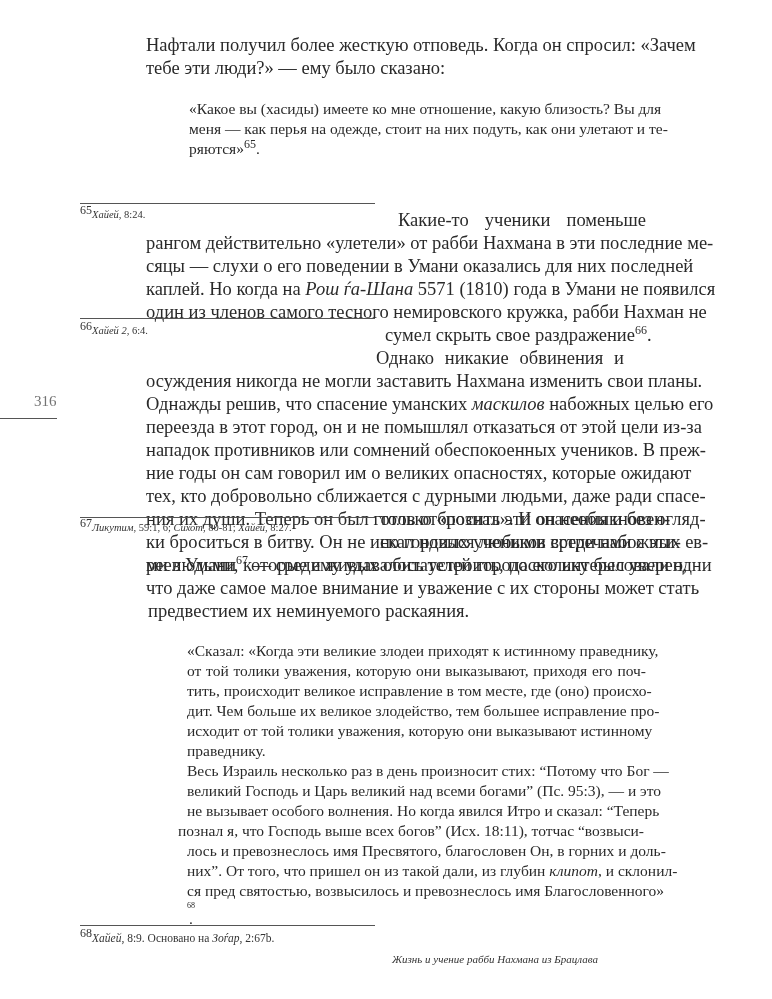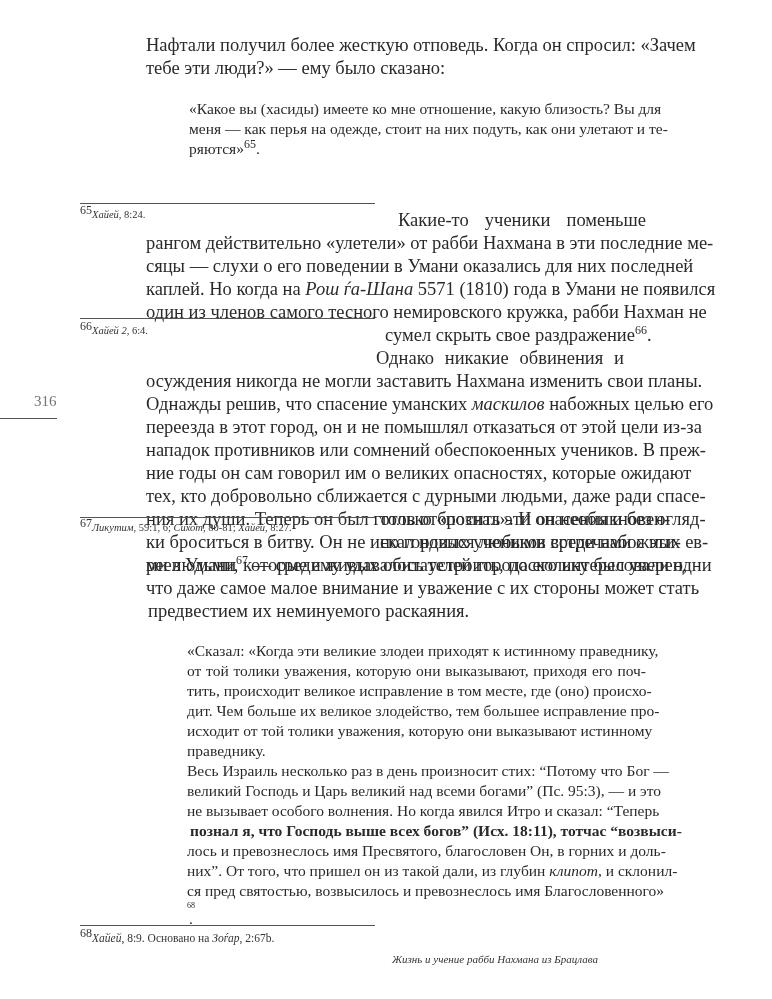--- a/index.html
+++ b/index.html
@@ -82,21 +82,21 @@
 <div class="quote">
   <div class="line just" style="left:187px;top:641px;width:459px;">«Сказал: «Когда эти великие злодеи приходят к истинному праведнику,</div>
   <div class="line just" style="left:187px;top:661px;width:459px;">от той толики уважения, которую они выказывают, приходя его поч-</div>
   <div class="line just" style="left:187px;top:681px;width:459px;">тить, происходит великое исправление в том месте, где (оно) происхо-</div>
   <div class="line just" style="left:187px;top:701px;width:459px;">дит. Чем больше их великое злодейство, тем большее исправление про-</div>
   <div class="line just" style="left:187px;top:721px;width:459px;">исходит от той толики уважения, которую они выказывают истинному</div>
   <div class="line" style="left:187px;top:741px;">праведнику.</div>
   <div class="line just" style="left:187px;top:761px;width:459px;">Весь Израиль несколько раз в день произносит стих: “Потому что Бог —</div>
   <div class="line just" style="left:187px;top:781px;width:459px;">великий Господь и Царь великий над всеми богами” (Пс. 95:3), — и это</div>
   <div class="line just" style="left:187px;top:801px;width:459px;">не вызывает особого волнения. Но когда явился Итро и сказал: “Теперь</div>
-  <div class="line just" style="left:190px;top:821px;width:459px;font-weight:bold;">познал я, что Господь выше всех богов” (Исх. 18:11), тотчас “возвыси-</div>
+  <div class="line just" style="left:178px;top:821px;width:459px;">познал я, что Господь выше всех богов” (Исх. 18:11), тотчас “возвыси-</div>
   <div class="line just" style="left:187px;top:841px;width:459px;">лось и превознеслось имя Пресвятого, благословен Он, в горних и доль-</div>
   <div class="line just" style="left:187px;top:861px;width:459px;"><span>них”. От того, что пришел он из такой дали, из глубин </span><i>клипот</i><span>, и склонил-</span></div>
   <div class="line just" style="left:187px;top:881px;width:459px;">ся пред святостью, возвысилось и превознеслось имя Благословенного»</div>
   <div class="line" style="left:187px;top:901px;font-size:8px;line-height:10px;"><span>68</span></div>
   <div class="line" style="left:189px;top:909px;">.</div>
 </div>
 
 <div class="rule" style="left:80px;top:925px;width:295px;"></div>
 <div class="abs fn" style="left:80px;top:932px;font-size:11.5px;">
   <sup>68</sup><i>Хайей</i><span>, 8:9. Основано на </span><i>Зоѓар</i><span>, 2:67b.</span>

